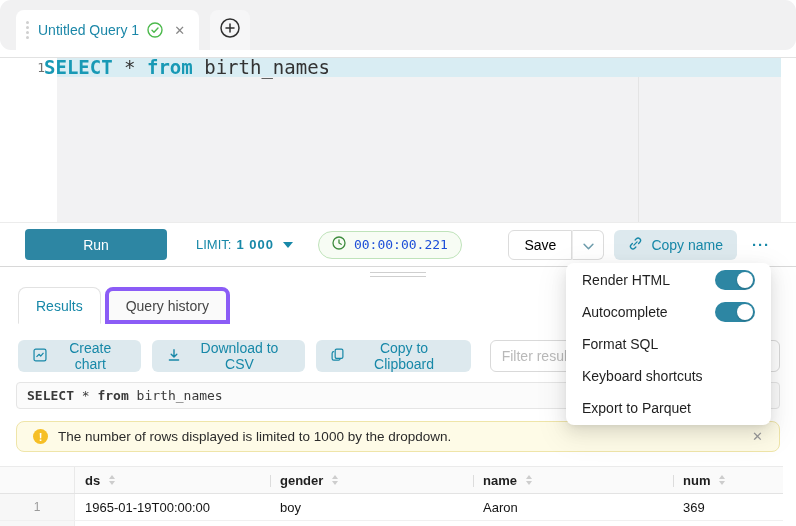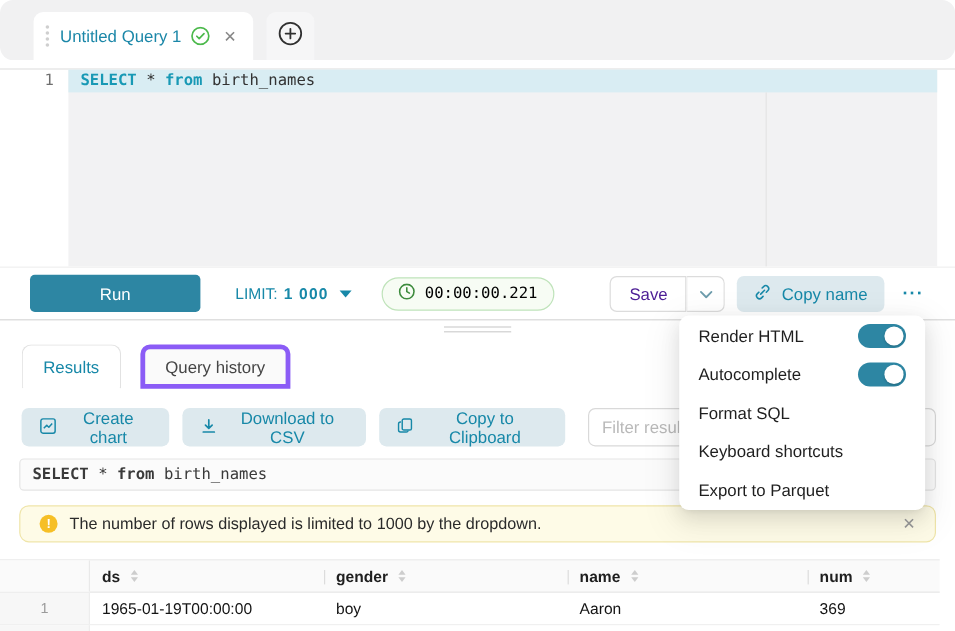--- a/index.html
+++ b/index.html
@@ -2,21 +2,21 @@
 <html><head>
 <meta charset="utf-8">
 <style>
   * { margin:0; padding:0; box-sizing:border-box; }
   html,body { background:#fff; }
   #app {
     width:796px; height:526px; position:relative; overflow:hidden;
     background:#fff; font-family:"Liberation Sans", sans-serif;
   }
   
-  .tabbar { height:50px; background:#f1f1f2; display:flex; align-items:flex-end; padding-left:28px;border-radius:11px; }
+  .tabbar { height:50px; background:#f1f1f2; display:flex; align-items:flex-end; padding-left:16px;border-radius:11px; }
   .qtab {
     height:40px; background:#fff; border-radius:8px 8px 0 0;
     display:flex; align-items:center; padding:0 14px 0 10px;
   }
   .drag-dots { display:flex; flex-direction:column; gap:2px; margin-right:9px; }
   .drag-dots i { width:3px; height:3px; border-radius:50%; background:#cfcfcf; }
   .qtab-label { font-size:14px; color:#1b87a8; font-weight:500; white-space:nowrap; }
   .qtab-check { margin-left:8px; display:flex; }
   .qtab-close { margin-left:11px; color:#878787; font-size:13px; cursor:pointer; }
   .plus-tab {
@@ -26,58 +26,58 @@
   
   .editor { margin-top:7px; height:165px; border-top:1px solid #e2e2e2; position:relative; background:#fff; }
   .code-bg { position:absolute; left:57px; top:0; width:724px; height:100%; background:#f2f2f3; }
   .active-line { position:absolute; left:57px; top:0; width:724px; height:19px; background:#d9edf3; }
   .ruler { position:absolute; left:638px; top:19px; bottom:0; width:1px; background:#e4e4e4; }
   .gutter-num {
     position:absolute; left:0; top:0; width:45px; text-align:right;
     font-family:"DejaVu Sans Mono", monospace; font-size:13px; line-height:19px; color:#6f6f6f;
   }
   .code-line {
-    position:absolute; left:67px; top:0; white-space:pre;
-    font-family:"DejaVu Sans Mono", monospace; font-size:13px; line-height:19px; color:#333;
+    position:absolute; left:44px; top:0; white-space:pre;
+    font-family:"DejaVu Sans Mono", monospace; font-size:19px; line-height:19px; color:#333;
   }
   .code-line .kw { color:#1899b5; font-weight:bold; }
   
   .toolbar { height:44px; border-top:1px solid #ececec; display:flex; align-items:center; padding:0 26px 0 25px; }
   .run-btn {
     width:142px; height:31px; background:#2d86a3; color:#fff; border:none; border-radius:4px;
     font-size:14px; font-family:inherit; display:flex; align-items:center; justify-content:center; cursor:pointer;
   }
   .limit { margin-left:29px; display:flex; align-items:center; color:#1788a8; font-size:13px; cursor:pointer; }
   .limit-value { font-weight:bold; margin-left:5px; letter-spacing:1px; }
   .caret-down { width:0; height:0; border-left:5px solid transparent; border-right:5px solid transparent; border-top:6px solid #1788a8; margin-left:9px; }
   .timer {
     margin-left:25px; height:28px; padding:0 13px; border:1px solid #bfe3ba; background:#f7fcf4;
     border-radius:14px; display:flex; align-items:center; gap:8px;
-    color:#000000; font-family:"DejaVu Sans Mono", monospace; font-size:13px;
+    color:#1d4ed8; font-family:"DejaVu Sans Mono", monospace; font-size:13px;
   }
   .spacer { flex:1; }
   .save-group { display:flex; height:30px; }
   .save-main {
     padding:0 15px; border:1px solid #dcdcdc; border-radius:6px 0 0 6px; background:#fff;
-    display:flex; align-items:center; font-size:14px; color:#4c1d95; cursor:pointer;
+    display:flex; align-items:center; font-size:14px; color:#000000; cursor:pointer;
   }
   .save-caret {
     width:32px; border:1px solid #dcdcdc; border-left:1px solid #ececec; border-radius:0 6px 6px 0; background:#fff;
     display:flex; align-items:center; justify-content:center; cursor:pointer;
   }
   .copylink {
     margin-left:10px; height:30px; padding:0 14px; background:#dde9ee; border-radius:6px;
     display:flex; align-items:center; gap:8px; color:#1788a8; font-size:14px; cursor:pointer;
   }
   .more { margin-left:15px; color:#1788a8; font-size:15px; font-weight:bold; letter-spacing:1px; cursor:pointer; }
   .divider { height:1px; background:#d8d8d8; }
   .drag-handle { width:56px; margin:5px auto 0; cursor:row-resize; }
   .drag-handle div { height:1px; background:#cfcfcf; margin-bottom:3px; }
   
-  .res-tabs { display:flex; gap:16px; margin:10px 0 0 18px; }
+  .res-tabs { display:flex; gap:4px; margin:10px 0 0 18px; }
   .rtab { height:37px; padding:0 17px; display:flex; align-items:center; font-size:14px; border-radius:8px 8px 0 0; cursor:pointer; }
   .rtab.active { background:#fff; border:1px solid #e2e2e2; border-bottom:1px solid transparent; color:#1788a8; }
   .rtab.inactive { background:#fafafa; border:4px solid #8b5cf6; color:#454545; }
   
   .actions { display:flex; align-items:center; margin:16px 16px 0 18px; gap:11px; }
   .abtn {
     height:32px; padding:0 15px; background:#dde9ee; border:none; border-radius:6px;
     display:flex; align-items:center; gap:8px; color:#1788a8; font-size:14px; font-family:inherit; cursor:pointer;
   }
   .filter-input {

